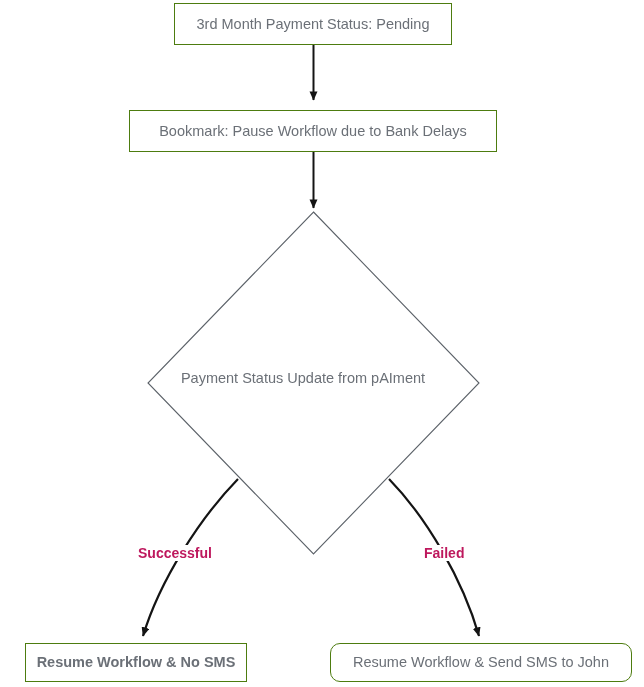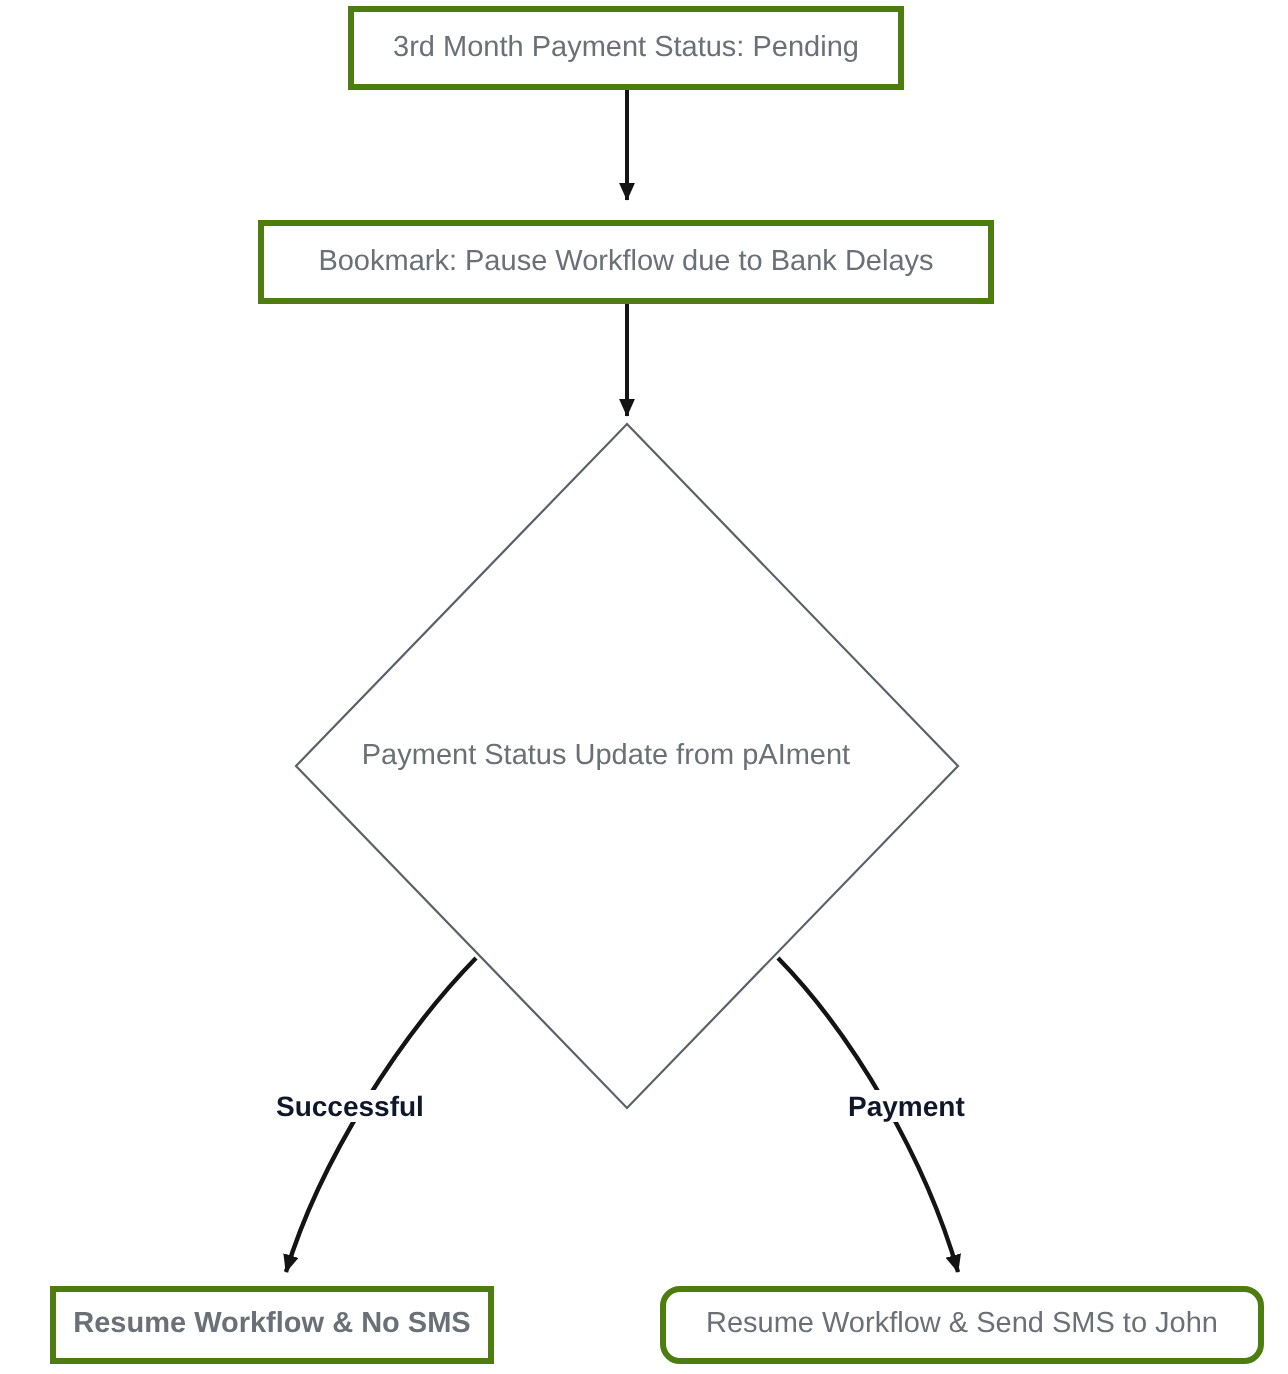--- a/index.html
+++ b/index.html
@@ -18,21 +18,21 @@
   #flowchart-canvas {
     position: absolute;
     left: 0;
     top: 0;
     width: 644px;
     height: 687px;
   }
   .node-box {
     position: absolute;
     box-sizing: border-box;
-    border: 3px solid #4d7c0f;
+    border: 1px solid #4d7c0f;
     background: #ffffff;
     display: flex;
     align-items: center;
     justify-content: center;
     color: #6b7077;
     font-size: 14.5px;
     line-height: 1;
     white-space: nowrap;
   }
   .node-label {
@@ -51,21 +51,21 @@
     width: 332px;
     text-align: center;
     color: #6b7077;
     font-size: 14.5px;
     line-height: 1;
     white-space: nowrap;
     pointer-events: none;
   }
   .edge-label {
     position: absolute;
-    color: #0f172a;
+    color: #be185d;
     font-size: 14px;
     font-weight: bold;
     line-height: 1;
     background: #ffffff;
     white-space: nowrap;
     padding: 1px 2px;
   }
   #edge-label-successful { left: 136px; top: 545px; }
   #edge-label-failed     { left: 422px; top: 545px; }
 </style>
@@ -94,21 +94,21 @@
   <span class="node-label">3rd Month Payment Status: Pending</span>
 </div>
 
 <div class="node-box" id="node-bookmark">
   <span class="node-label">Bookmark: Pause Workflow due to Bank Delays</span>
 </div>
 
 <div class="decision-label">Payment Status Update from pAIment</div>
 
 <div class="edge-label" id="edge-label-successful">Successful</div>
-<div class="edge-label" id="edge-label-failed">Payment</div>
+<div class="edge-label" id="edge-label-failed">Failed</div>
 
 <div class="node-box" id="node-success">
   <span class="node-label">Resume Workflow &amp; No SMS</span>
 </div>
 
 <div class="node-box" id="node-failure">
   <span class="node-label">Resume Workflow &amp; Send SMS to John</span>
 </div>
 
 </body></html>

